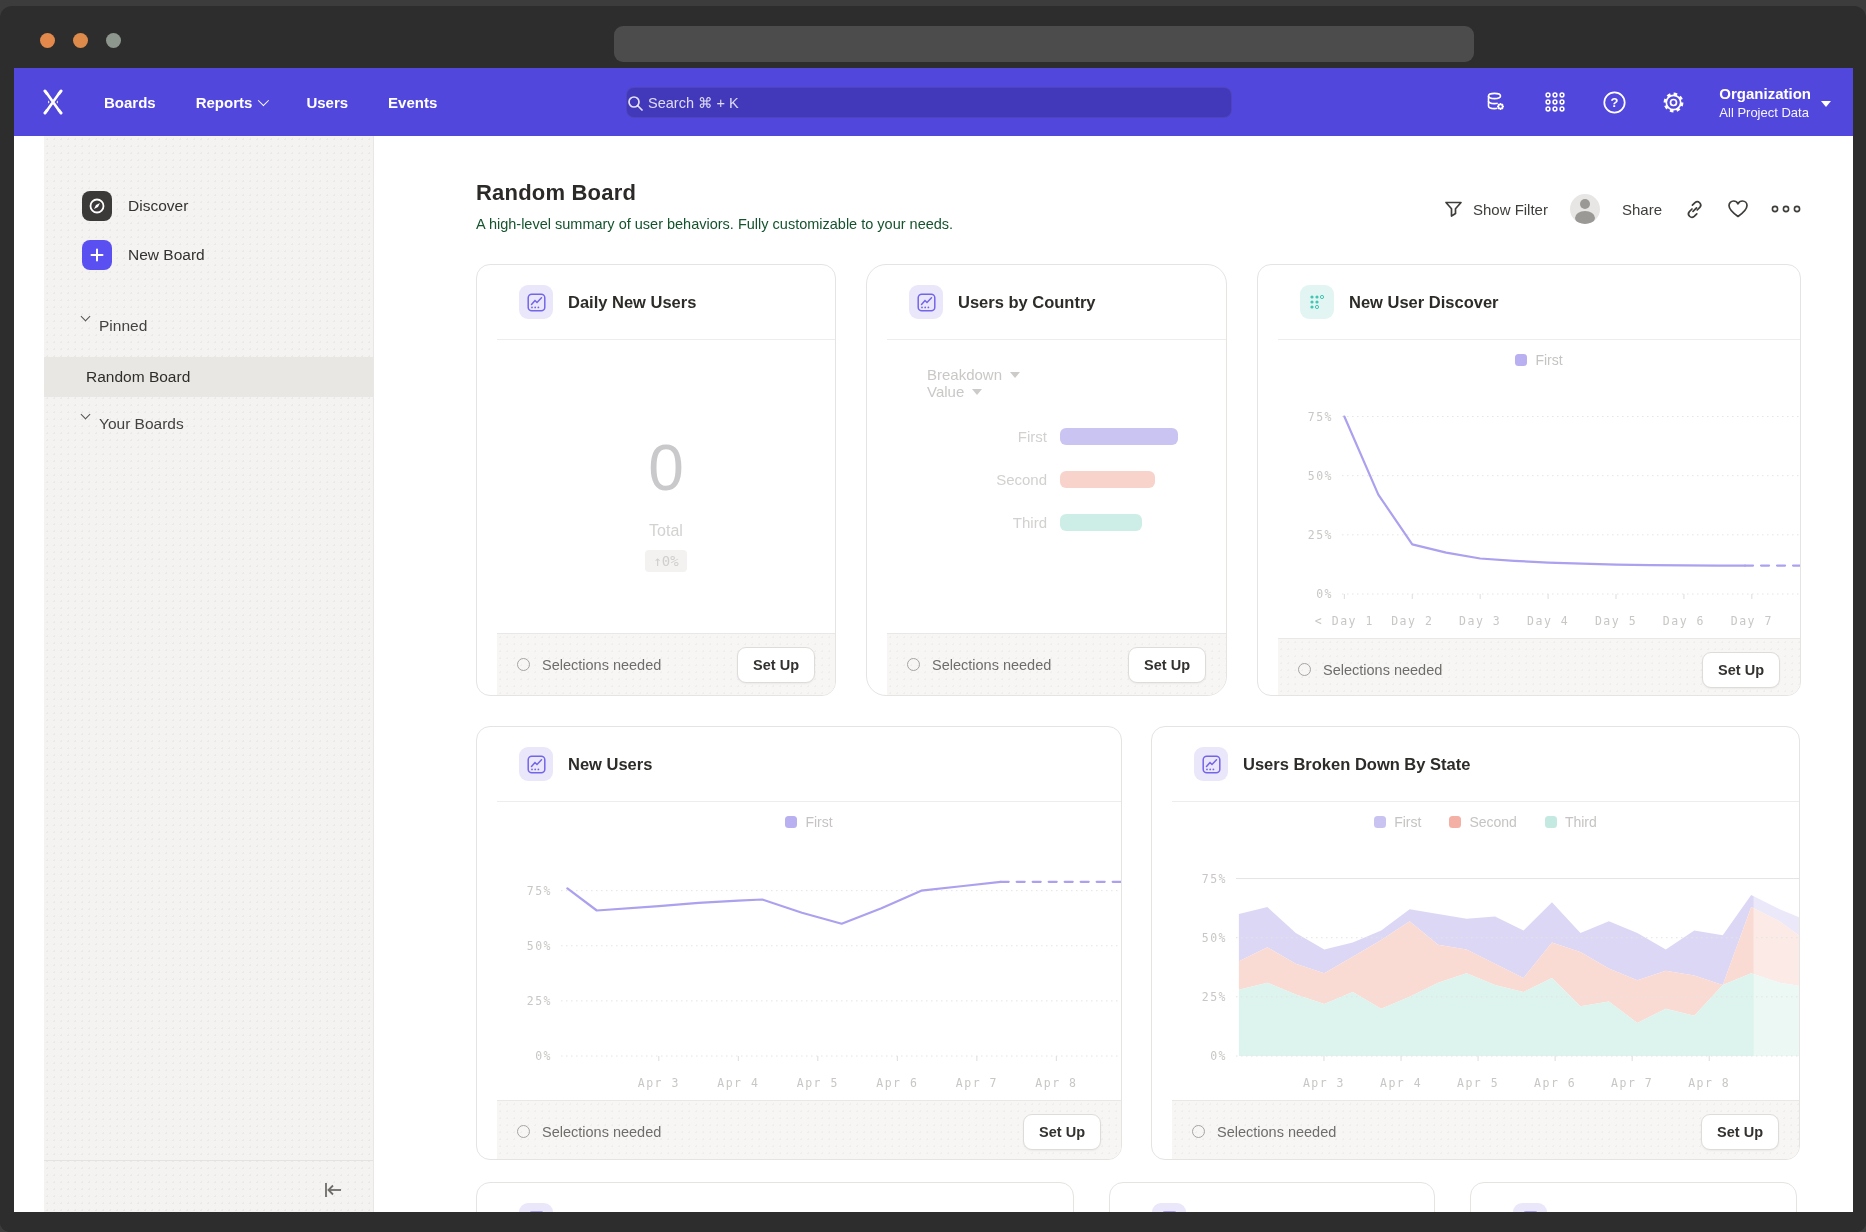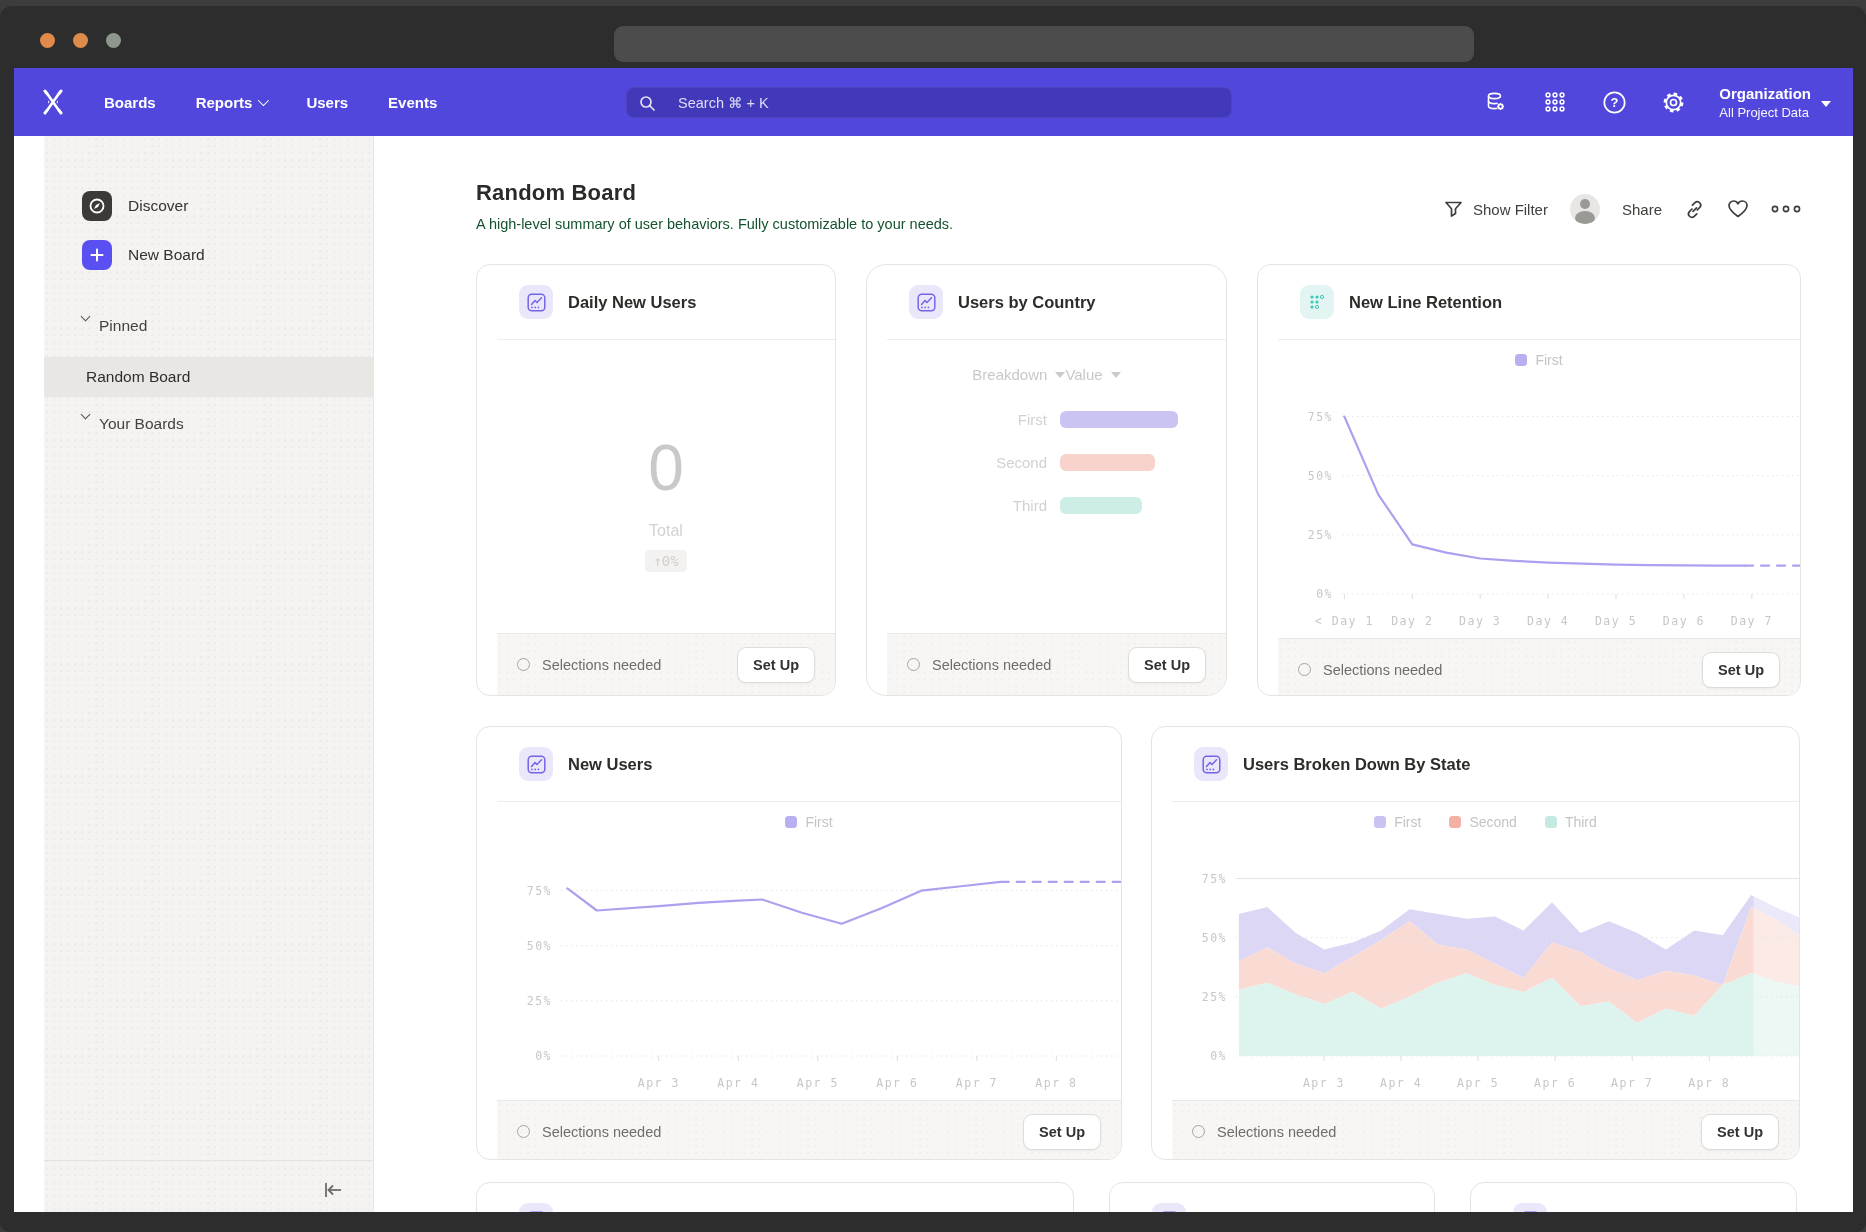--- a/index.html
+++ b/index.html
@@ -20,21 +20,21 @@
   
   .navbar { position:relative; height:68px; background:#5247dc; display:flex; align-items:center;
             padding:0 26px; color:#fff; }
   .brand { width:30px; height:26px; margin-right:34px; display:flex; align-items:center; }
   .nav-items { display:flex; gap:40px; align-items:center; }
   .nav-item { font-size:15px; font-weight:700; color:#fff; cursor:pointer; display:flex; align-items:center; gap:6px; }
   .chev { display:inline-block; width:8px; height:8px; border-right:1.6px solid currentColor;
           border-bottom:1.6px solid currentColor; transform:rotate(45deg) translateY(-2px); }
   .searchbox { position:absolute; left:612px; top:19px; width:606px; height:31px; background:rgba(10,6,70,.22);
                border:1px solid rgba(255,255,255,.07); border-radius:8px; display:flex; align-items:center;
-               padding:0 12px; gap:23px; color:rgba(255,255,255,.82); font-size:14.5px;text-align:right; }
+               padding:0 0; gap:5px; color:rgba(255,255,255,.82); font-size:14.5px;text-align:right; }
   .nav-right { position:absolute; right:22px; top:0; height:68px; display:flex; align-items:center; gap:33px; }
   .nav-icon { width:26px; height:26px; display:flex; align-items:center; justify-content:center; cursor:pointer; }
   .org { display:flex; align-items:center; gap:10px; cursor:pointer; }
   .org-name { font-size:15px; font-weight:700; line-height:1.35; }
   .org-sub { font-size:13px; font-weight:400; opacity:.95; }
   .org-chev { width:0; height:0; border-left:5px solid transparent; border-right:5px solid transparent;
               border-top:6px solid #fff; margin-top:4px; }
   
   .frame-body { display:flex; height:1082px;margin-left:30px; }
   .sidebar { position:relative; width:330px; background:#f4f3f2;
@@ -81,21 +81,21 @@
   .foot-status { font-size:14.5px; color:#6e6d6a; flex:1; }
   .setup-btn { background:#fff; border:1px solid #dddcd9; border-radius:9px; padding:9px 15px;
                font-size:14.5px; font-weight:700; color:#333230; box-shadow:0 1px 2px rgba(0,0,0,.05); cursor:pointer; }
   
   .num-body { display:flex; flex-direction:column; align-items:center; justify-content:center; padding-top:34px; }
   .big-num { font-size:64px; font-weight:400; color:#c9c9cb; line-height:1; }
   .num-label { margin-top:22px; font-size:16px; color:#d2d2d0; }
   .num-delta { margin-top:10px; font-size:14px; color:#cfcfcd; background:#f3f2f0; border-radius:4px; padding:3px 8px;
                font-family:"DejaVu Sans Mono", monospace; }
   
-  .ctl-row { display:flex; padding:26px 60px 0 40px; justify-content:center; }
+  .ctl-row { display:flex; padding:26px 60px 0 40px; justify-content:space-between;flex-direction:column; }
   .ctl { display:flex; align-items:center; gap:8px; font-size:15px; color:#c9c8c6; cursor:pointer; }
   .ctl .tri { width:0; height:0; border-left:5px solid transparent; border-right:5px solid transparent; border-top:6px solid #cccbc9; }
   .bar-rows { margin-top:28px; display:flex; flex-direction:column; gap:26px; }
   .bar-row { display:flex; align-items:center; gap:13px; }
   .bar-label { width:160px; text-align:right; font-size:15px; color:#d2d1cf; }
   .bar { height:17px; border-radius:6px; }
   
   .chart-wrap { padding:14px 16px 0 6px; }
   .legend { display:flex; justify-content:center; gap:28px; align-items:center; height:24px; margin-top:8px; }
   .leg-item { display:flex; align-items:center; gap:8px; font-size:14px; color:#c5c4c2; }
@@ -354,21 +354,21 @@
                 <svg width="19" height="19" viewBox="0 0 19 19" fill="#3ec6b6">
                   <circle cx="4" cy="4" r="1.6"></circle>
                     <circle cx="9" cy="4" r="1.6"></circle>
                     <circle cx="14" cy="4" r="1.6" fill="none" stroke="#3ec6b6" stroke-width="1"></circle>
                   <circle cx="4" cy="9" r="1.6"></circle>
                     <circle cx="9" cy="9" r="1.6"></circle>
                   <circle cx="4" cy="14" r="1.6"></circle>
                     <circle cx="9" cy="14" r="1.6" fill="none" stroke="#3ec6b6" stroke-width="1"></circle>
                 </svg>
               </span>
-              <span class="card-title">New Line Retention</span>
+              <span class="card-title">New User Discover</span>
             </div>
             <div class="card-body">
               <div class="legend">
                 <span class="leg-item">
                     <span class="leg-sq" style="background:#b8b0f1;"></span>
                     <span>First</span>
                   </span>
               </div>
               <div class="chart-wrap"><svg width="542" height="248">
                     <line x1="58" y1="30.560975609756092" x2="528" y2="30.560975609756092" stroke="#e4e4e2" stroke-width="1" stroke-dasharray="1.5 3.5"></line>

